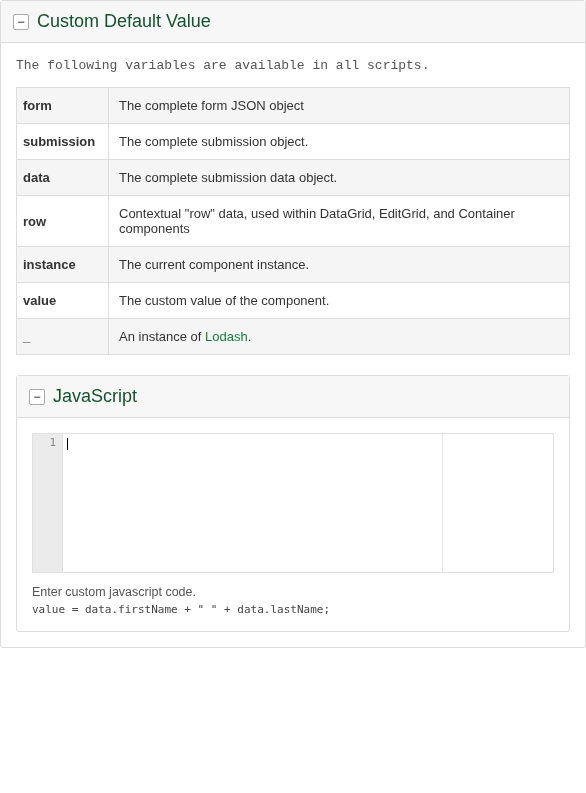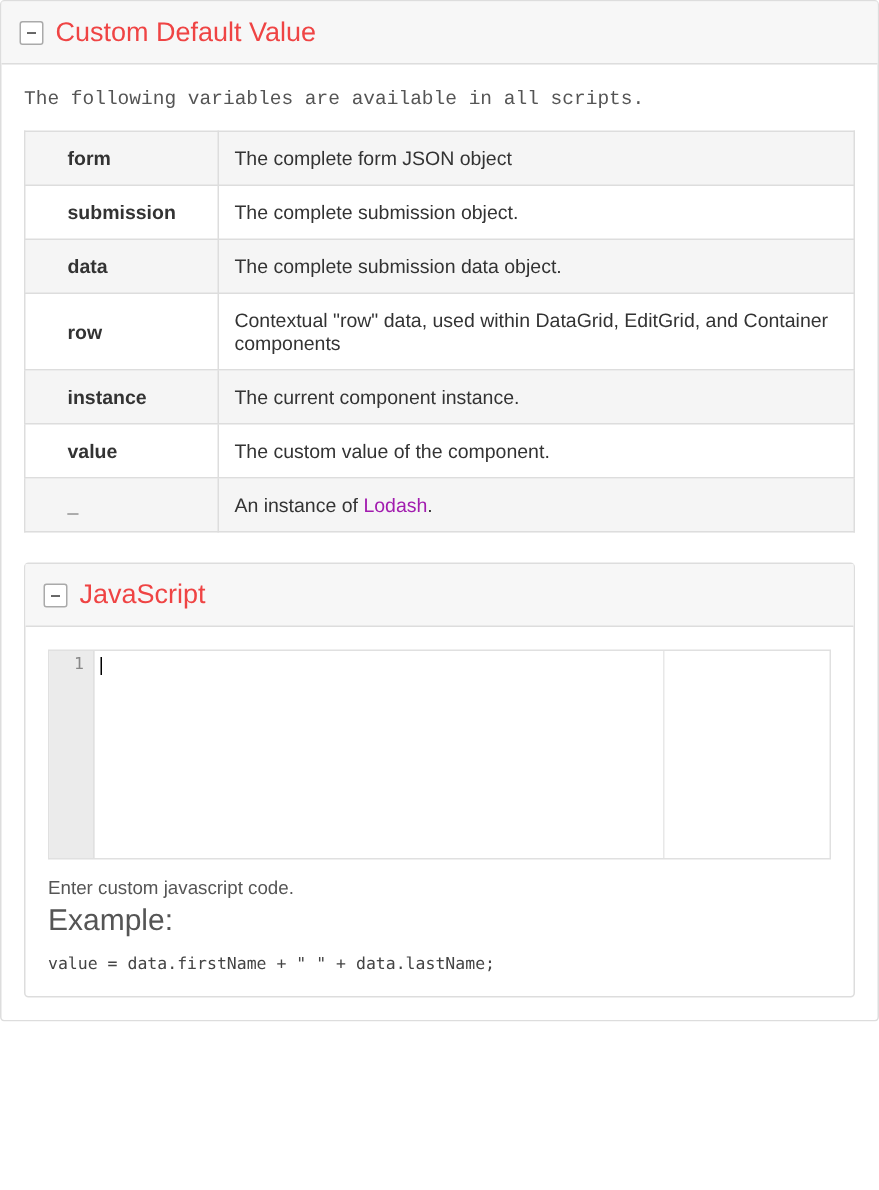--- a/index.html
+++ b/index.html
@@ -37,61 +37,61 @@
       margin-right: 8px;
       cursor: pointer;
       font-size: 12px;
       color: #666;
       line-height: 1;
       font-weight: bold;
     }
     .panel-heading h4 {
       font-size: 18px;
       font-weight: 400;
-      color: #ef4444;
+      color: #14532d;
     }
     .panel-body {
       padding: 15px;
     }
     .intro-text {
       font-size: 13px;
       color: #555;
       margin-bottom: 14px;
       font-family: Liberation Mono, monospace;
     }
     table {
       width: 100%;
       border-collapse: collapse;
       font-size: 13px;
     }
     table th {
       text-align: left;
       font-weight: bold;
       background: #f5f5f5;
       border: 1px solid #ddd;
-      padding: 10px 28px;
+      padding: 10px 6px;
       vertical-align: middle;
       width: 92px;
     }
     table td {
       border: 1px solid #ddd;
       padding: 10px 10px;
       background: #fff;
       vertical-align: middle;
     }
     table tr:nth-child(odd) td,
     table tr:nth-child(odd) th {
       background: #f5f5f5;
     }
     table tr:nth-child(even) td,
     table tr:nth-child(even) th {
       background: #fff;
     }
     a.link {
-      color: #a21caf;
+      color: #15803d;
       text-decoration: none;
     }
     .nested-panel {
       border: 1px solid #ddd;
       border-radius: 3px;
       margin-top: 20px;
     }
     .code-editor {
       width: 100%;
       height: 140px;
@@ -207,20 +207,19 @@
             <div>1</div>
           </div>
           <div class="code-area">
             <span class="code-cursor"></span>
             <div class="code-right-margin"></div>
           </div>
         </div>
 
         <p class="helper-text">Enter custom javascript code.</p>
 
-        <h3 class="example-heading">Example:</h3>
         <div class="example-code">value = data.firstName + " " + data.lastName;</div>
 
       </div>
     </div>
 
   </div>
 </div>
 
 </body></html>

